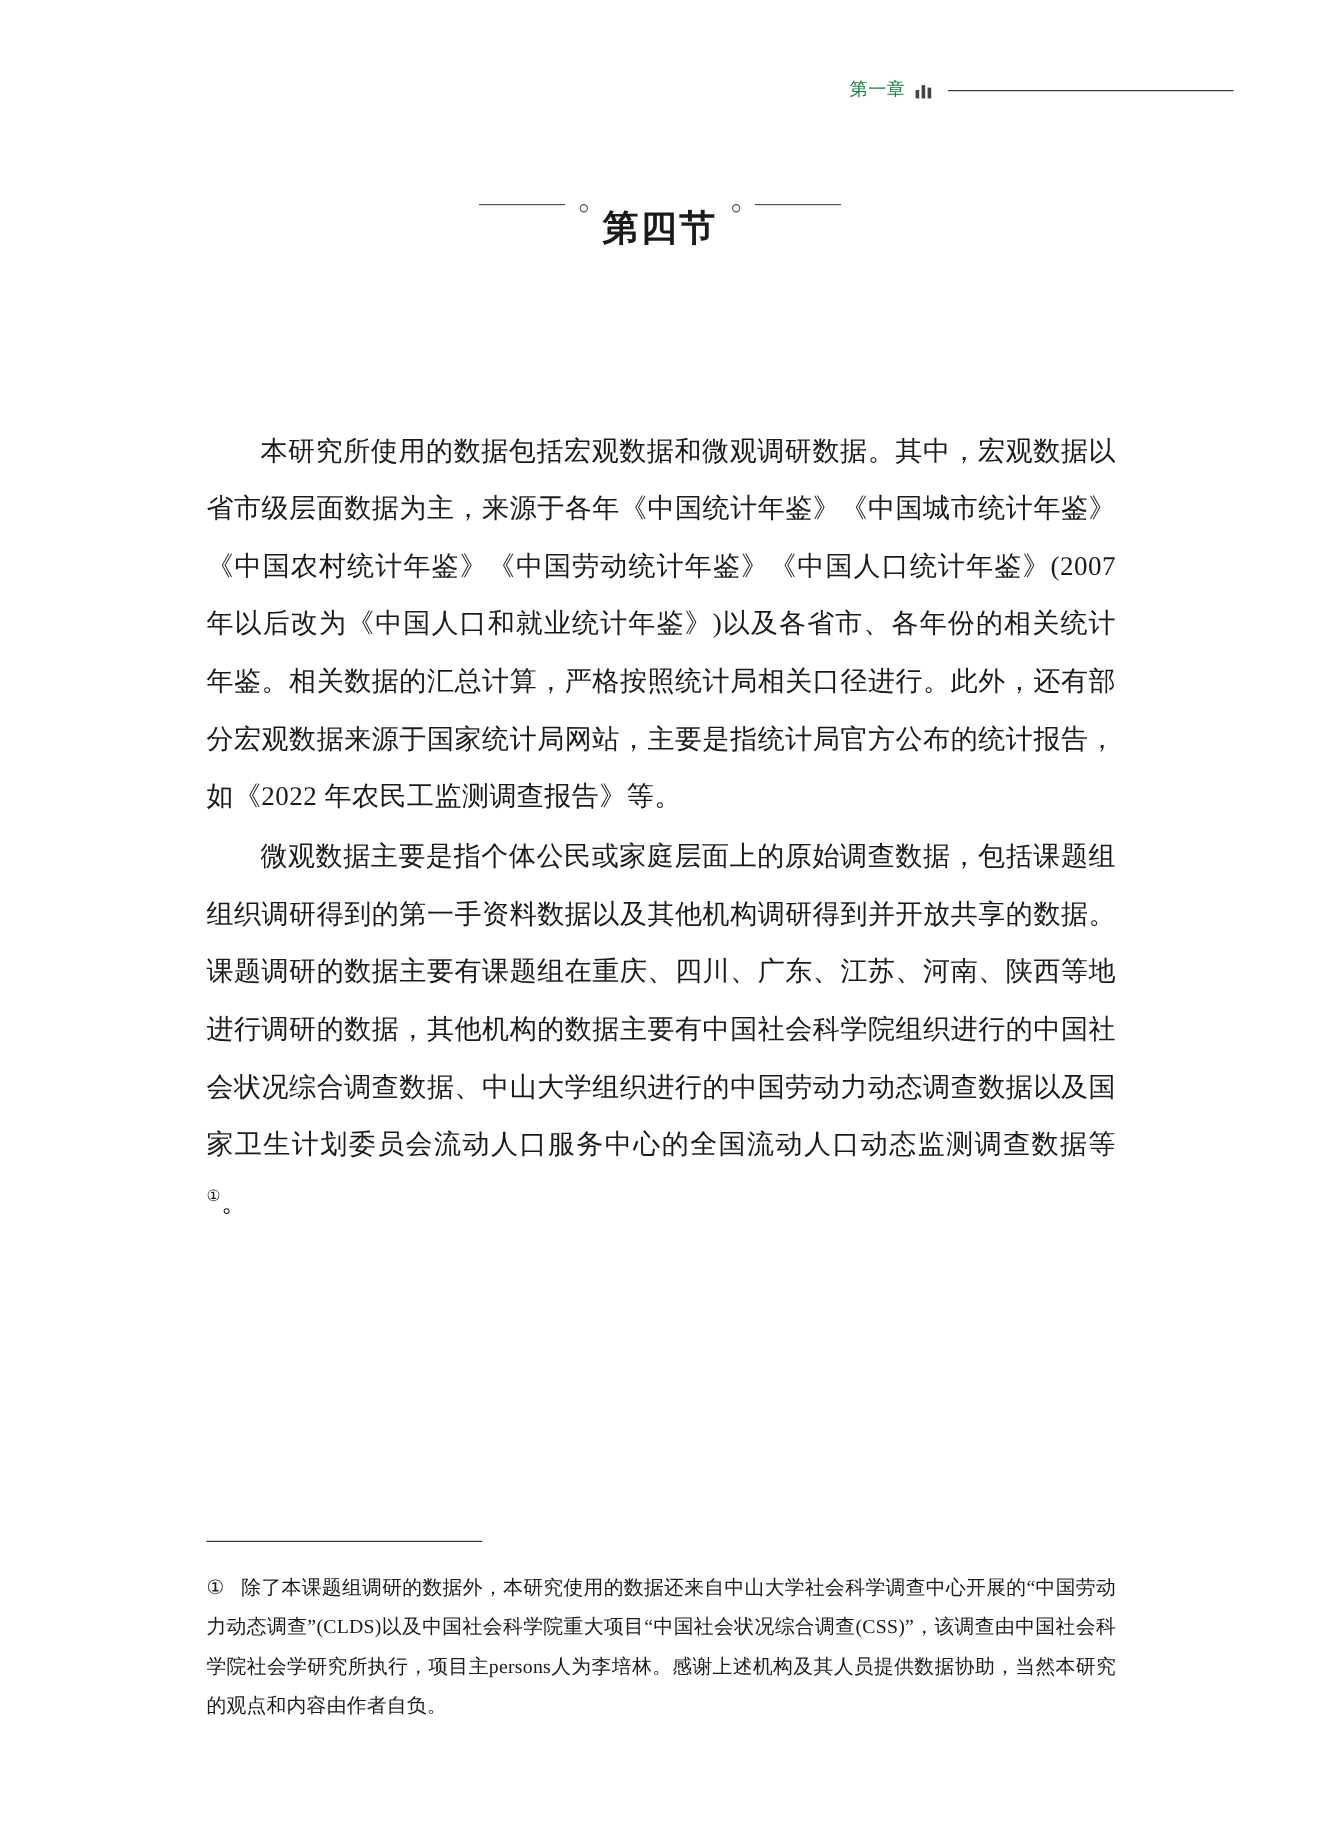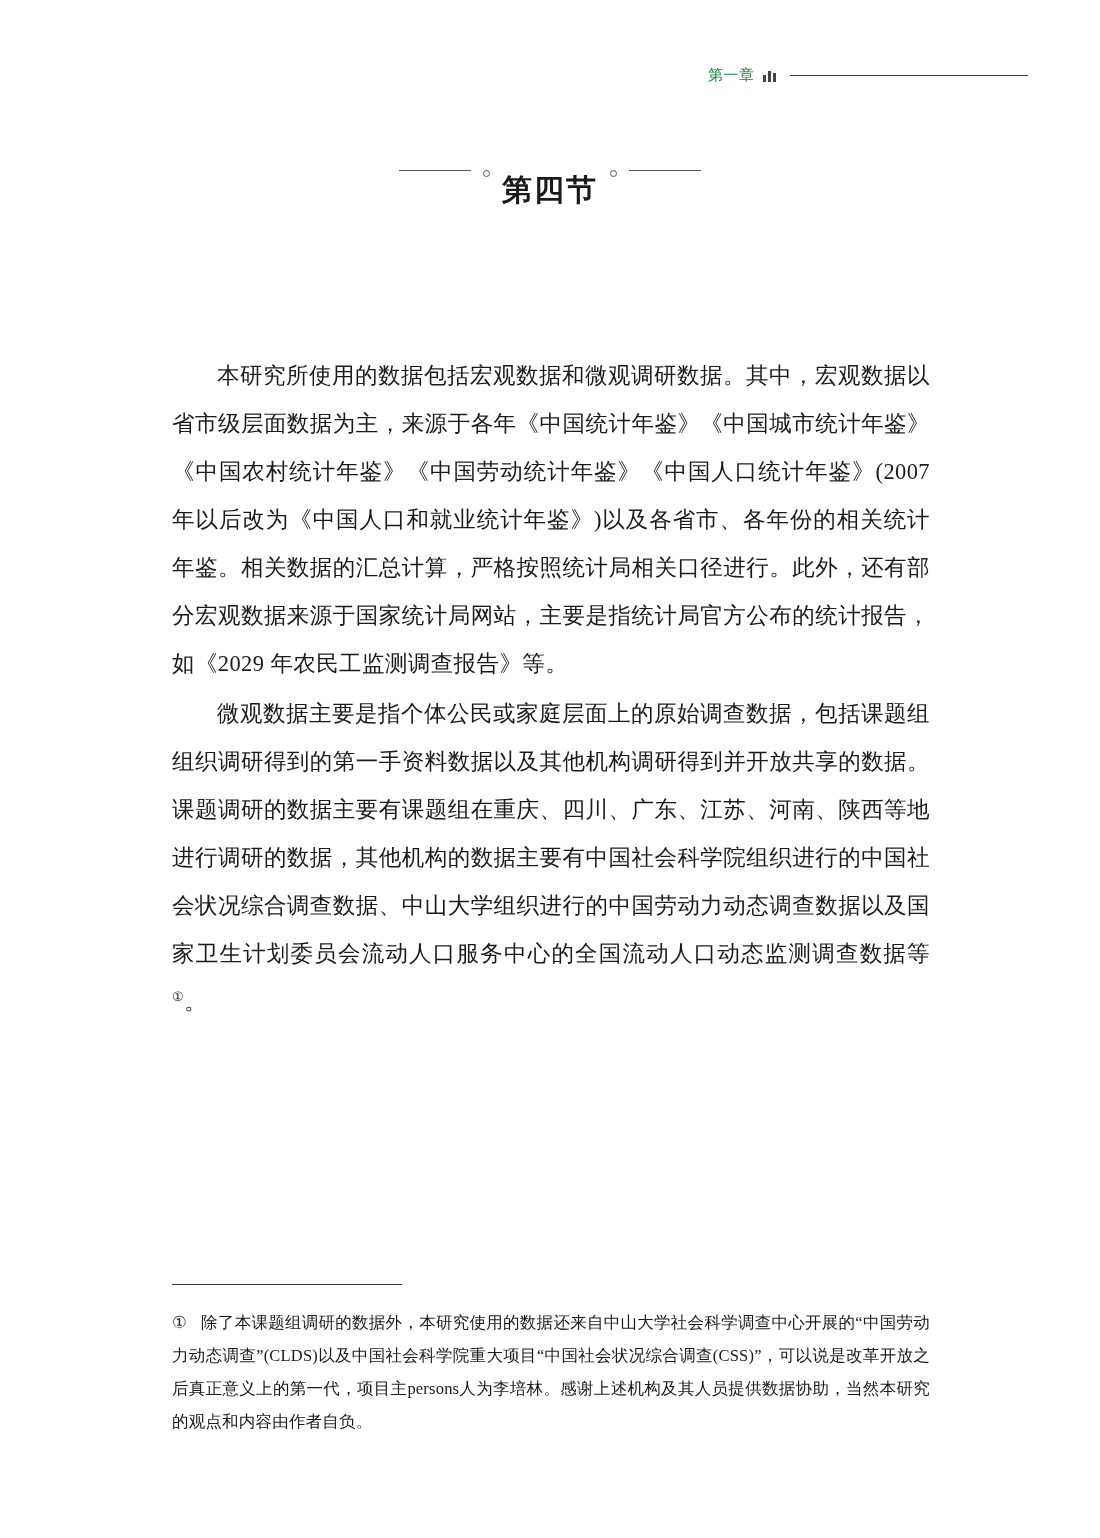--- a/index.html
+++ b/index.html
@@ -172,20 +172,20 @@
   <div class="sec-no-wrap">
     <span class="hr"></span>
     <span class="dot"></span>
     <span class="sec-no">第四节</span>
     <span class="dot"></span>
     <span class="hr"></span>
   </div>
 </div>
 
 <div class="body-col">
-  <p class="para">本研究所使用的数据包括宏观数据和微观调研数据。其中，宏观数据以省市级层面数据为主，来源于各年《中国统计年鉴》《中国城市统计年鉴》《中国农村统计年鉴》《中国劳动统计年鉴》《中国人口统计年鉴》(2007 年以后改为《中国人口和就业统计年鉴》)以及各省市、各年份的相关统计年鉴。相关数据的汇总计算，严格按照统计局相关口径进行。此外，还有部分宏观数据来源于国家统计局网站，主要是指统计局官方公布的统计报告，如《2029 年农民工监测调查报告》等。</p>
+  <p class="para">本研究所使用的数据包括宏观数据和微观调研数据。其中，宏观数据以省市级层面数据为主，来源于各年《中国统计年鉴》《中国城市统计年鉴》《中国农村统计年鉴》《中国劳动统计年鉴》《中国人口统计年鉴》(2007 年以后改为《中国人口和就业统计年鉴》)以及各省市、各年份的相关统计年鉴。相关数据的汇总计算，严格按照统计局相关口径进行。此外，还有部分宏观数据来源于国家统计局网站，主要是指统计局官方公布的统计报告，如《2022 年农民工监测调查报告》等。</p>
   <p class="para"><span>微观数据主要是指个体公民或家庭层面上的原始调查数据，包括课题组组织调研得到的第一手资料数据以及其他机构调研得到并开放共享的数据。课题调研的数据主要有课题组在重庆、四川、广东、江苏、河南、陕西等地进行调研的数据，其他机构的数据主要有中国社会科学院组织进行的中国社会状况综合调查数据、中山大学组织进行的中国劳动力动态调查数据以及国家卫生计划委员会流动人口服务中心的全国流动人口动态监测调查数据等</span><sup class="fn">①</sup><span>。</span></p>
 </div>
 
 <div class="fn-rule"></div>
 <div class="footnote">
-  <span class="marker">①</span><span>除了本课题组调研的数据外，本研究使用的数据还来自中山大学社会科学调查中心开展的“中国劳动力动态调查”(CLDS)以及中国社会科学院重大项目“中国社会状况综合调查(CSS)”，可以说是改革开放之后真正意义上的第一代，项目主persons人为李培林。感谢上述机构及其人员提供数据协助，当然本研究的观点和内容由作者自负。</span>
+  <span class="marker">①</span><span>除了本课题组调研的数据外，本研究使用的数据还来自中山大学社会科学调查中心开展的“中国劳动力动态调查”(CLDS)以及中国社会科学院重大项目“中国社会状况综合调查(CSS)”，该调查由中国社会科学院社会学研究所执行，项目主persons人为李培林。感谢上述机构及其人员提供数据协助，当然本研究的观点和内容由作者自负。</span>
 </div>
 
 </body></html>

